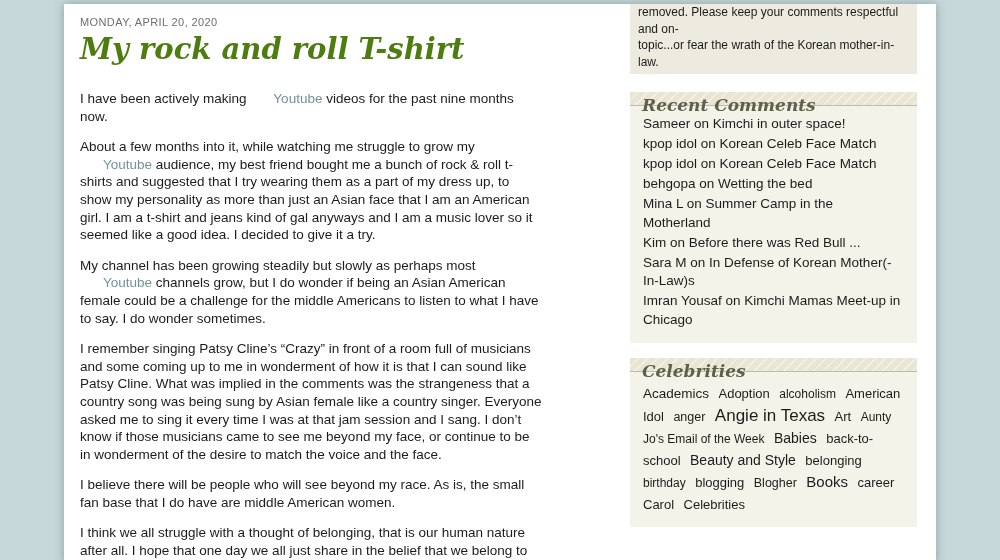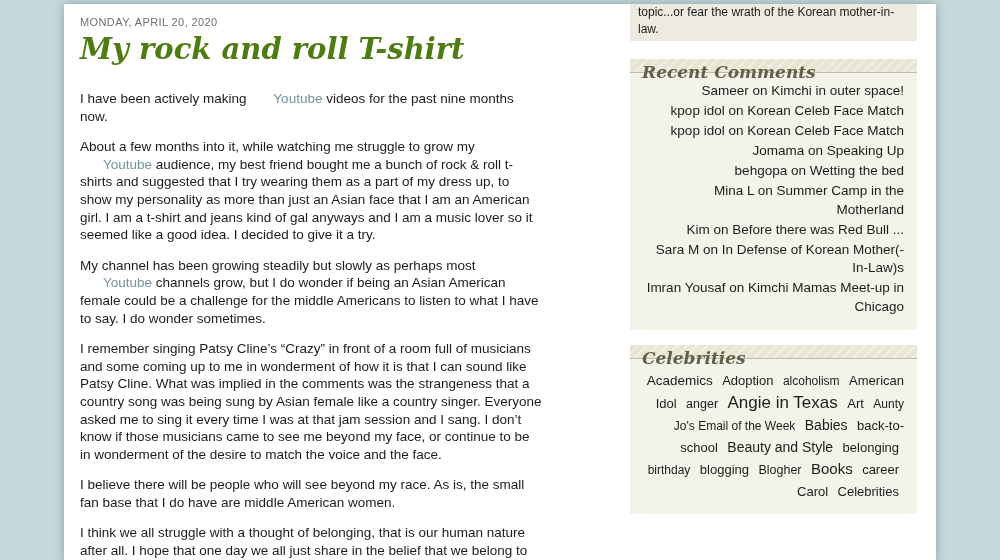--- a/index.html
+++ b/index.html
@@ -41,21 +41,21 @@
     margin-bottom:18px;
   }
   .panel { margin-bottom:15px; }
   .panel-head {
     height:14px; line-height:27px; padding:0 12px;
     font-family:"DejaVu Serif", serif; font-style:italic; font-weight:bold;
     font-size:17px; color:#5f5f4a;
     background:repeating-linear-gradient(135deg,#e8e5d5 0px,#e8e5d5 5px,#f1efe2 5px,#f1efe2 7px);
     border-bottom:1px solid #c0bcaa;
   }
-  .panel-body { background:#f4f3ea; padding:9px 13px 12px;text-align:right; }
+  .panel-body { background:#f4f3ea; padding:9px 13px 12px; }
   ul.comments { list-style:none; }
   ul.comments li {
     font-size:13.5px; line-height:18.5px; margin-bottom:1.5px;
     cursor:pointer;
   }
   .tagcloud { line-height:1.38; padding-top:10px; }
   .tag { margin-right:5px; cursor:pointer; white-space:normal; }
 </style>
 </head>
 <body>
@@ -71,30 +71,30 @@
         <p>My channel has been growing steadily but slowly as perhaps most <a class="plink">Youtube</a> channels grow, but I do wonder if being an Asian American female could be a challenge for the middle Americans to listen to what I have to say.  I do wonder sometimes.</p>
         <p>I remember singing Patsy Cline’s “Crazy” in front of a room full of musicians and some coming up to me in wonderment of how it is that I can sound like Patsy Cline.  What was implied in the comments was the strangeness that a country song was being sung by Asian female like a country singer. Everyone asked me to sing it every time I was at that jam session and I sang. I don’t know if those musicians came to see me beyond my face, or continue to be in wonderment of the desire to match the voice and the face.</p>
         <p>I believe there will be people who will see beyond my race.  As is, the small fan base that I do have are middle American women.</p>
         <p>I think we all struggle with a thought of belonging, that is our human nature after all.  I hope that one day we all just share in the belief that we belong to one human race but in the meanwhile, I will keep <a class="plink">writing,</a> speaking, making my videos on topics of my passion and hope to get to sing in jam sessions again because it is so much fun.</p>
       </div>
   </main>
 
   <aside class="sidebar">
 
     <div class="note">
+      <div>removed. Please keep your comments respectful and on-</div>
       <div>topic...or fear the wrath of the Korean mother-in-law.</div>
     </div>
 
     <section class="panel">
       <h2 class="panel-head">Recent Comments</h2>
       <ul class="panel-body comments">
           <li>Sameer on Kimchi in outer space!</li>
           <li>kpop idol on Korean Celeb Face Match</li>
           <li>kpop idol on Korean Celeb Face Match</li>
-          <li>Jomama on Speaking Up</li>
           <li>behgopa on Wetting the bed</li>
           <li>Mina L on Summer Camp in the Motherland</li>
           <li>Kim on Before there was Red Bull ...</li>
           <li>Sara M on In Defense of Korean Mother(-In-Law)s</li>
           <li>Imran Yousaf on Kimchi Mamas Meet-up in Chicago</li>
         </ul>
     </section>
 
     <section class="panel">
       <h2 class="panel-head">Celebrities</h2>

